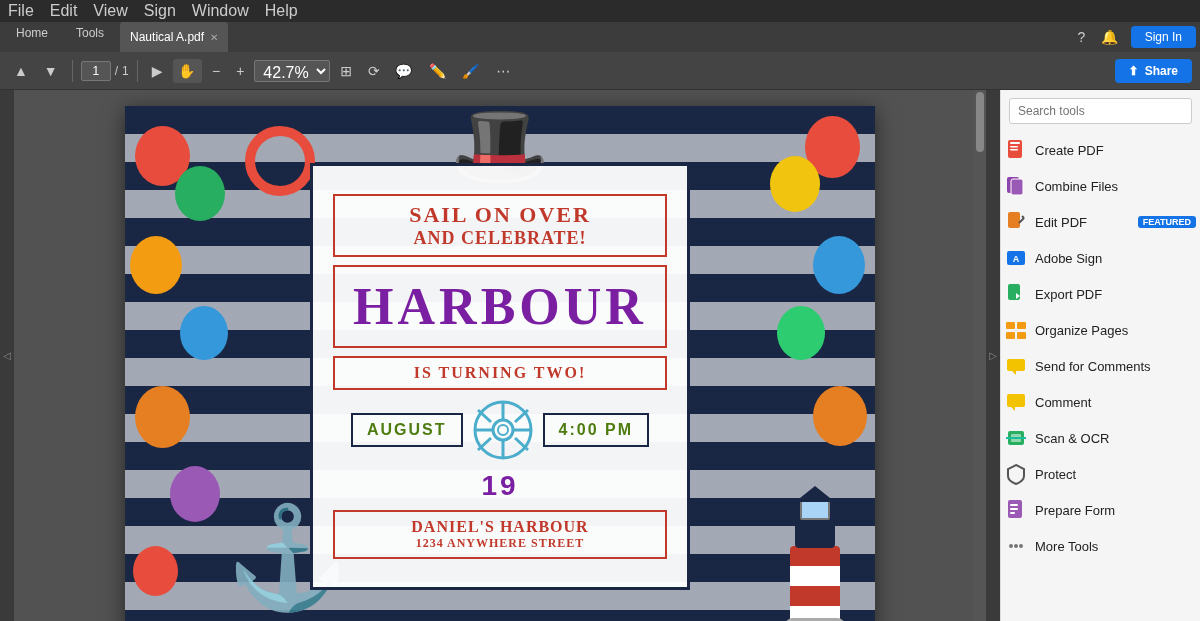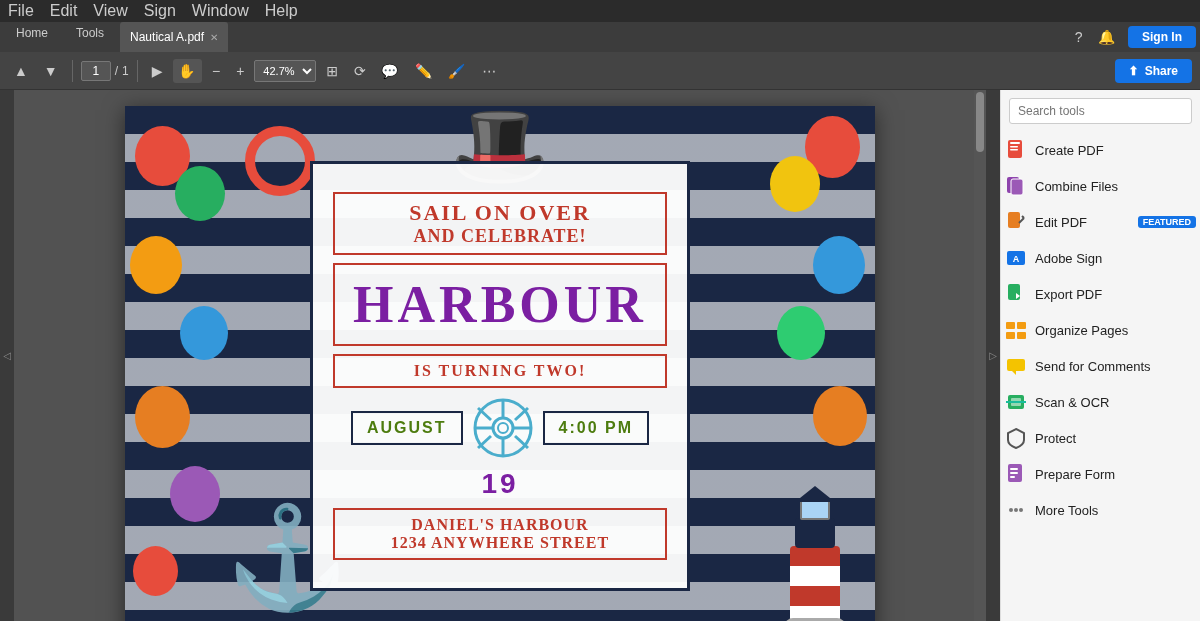--- a/index.html
+++ b/index.html
@@ -62,21 +62,21 @@
       padding: 2px 4px;
     }
     .sign-in-btn {
       background: #1473e6;
       color: #fff;
       border: none;
       border-radius: 4px;
       padding: 4px 14px;
       font-size: 12px;
       cursor: pointer;
-      font-weight: bold;
+      font-weight: normal;
     }
 
     
     .toolbar {
       background: #444;
       display: flex;
       align-items: center;
       height: 38px;
       padding: 0 8px;
       gap: 4px;
@@ -116,21 +116,21 @@
       color: #fff;
       text-align: center;
       font-size: 12px;
       border-radius: 2px;
       height: 20px;
     }
     .zoom-select {
       background: #555;
       border: 1px solid #777;
       color: #fff;
-      font-size: 11px;
+      font-size: 16px;
       padding: 2px 4px;
       border-radius: 2px;
       height: 22px;
     }
     .share-btn {
       background: #1473e6;
       color: #fff;
       border: none;
       border-radius: 4px;
       padding: 5px 14px;
@@ -363,21 +363,21 @@
       height: 60px;
     }
     .invite-venue {
       font-size: 16px;
       font-weight: 900;
       color: #c0392b;
       letter-spacing: 1px;
       font-family: Georgia, serif;
     }
     .invite-address {
-      font-size: 16px;
+      font-size: 12px;
       font-weight: 700;
       color: #c0392b;
       letter-spacing: 1px;
       font-family: Georgia, serif;
     }
   </style>
 </head>
 <body>
 
 <div class="menu-bar">
@@ -610,20 +610,29 @@
     <div class="tool-item">
       <div class="tool-icon">
         <svg width="22" height="22" viewBox="0 0 22 22">
             <rect x="2" y="4" width="18" height="12" rx="2" fill="#f4c300"></rect>
             <polygon points="7,16 11,20 11,16" fill="#f4c300"></polygon>
           </svg>
       </div>
       <span class="tool-label">Send for Comments</span>
     </div>
 
+    <div class="tool-item">
+      <div class="tool-icon">
+        <svg width="22" height="22" viewBox="0 0 22 22">
+            <rect x="2" y="3" width="18" height="13" rx="2" fill="#f4c300"></rect>
+            <polygon points="6,16 10,20 10,16" fill="#f4c300"></polygon>
+          </svg>
+      </div>
+      <span class="tool-label">Comment</span>
+    </div>
 
     <div class="tool-item">
       <div class="tool-icon">
         <svg width="22" height="22" viewBox="0 0 22 22">
             <rect x="3" y="4" width="16" height="14" rx="2" fill="#27ae60"></rect>
             <rect x="6" y="7" width="10" height="8" rx="1" fill="white" opacity="0.5"></rect>
             <line x1="1" y1="11" x2="21" y2="11" stroke="#1abc9c" stroke-width="2"></line>
           </svg>
       </div>
       <span class="tool-label">Scan &amp; OCR</span>

